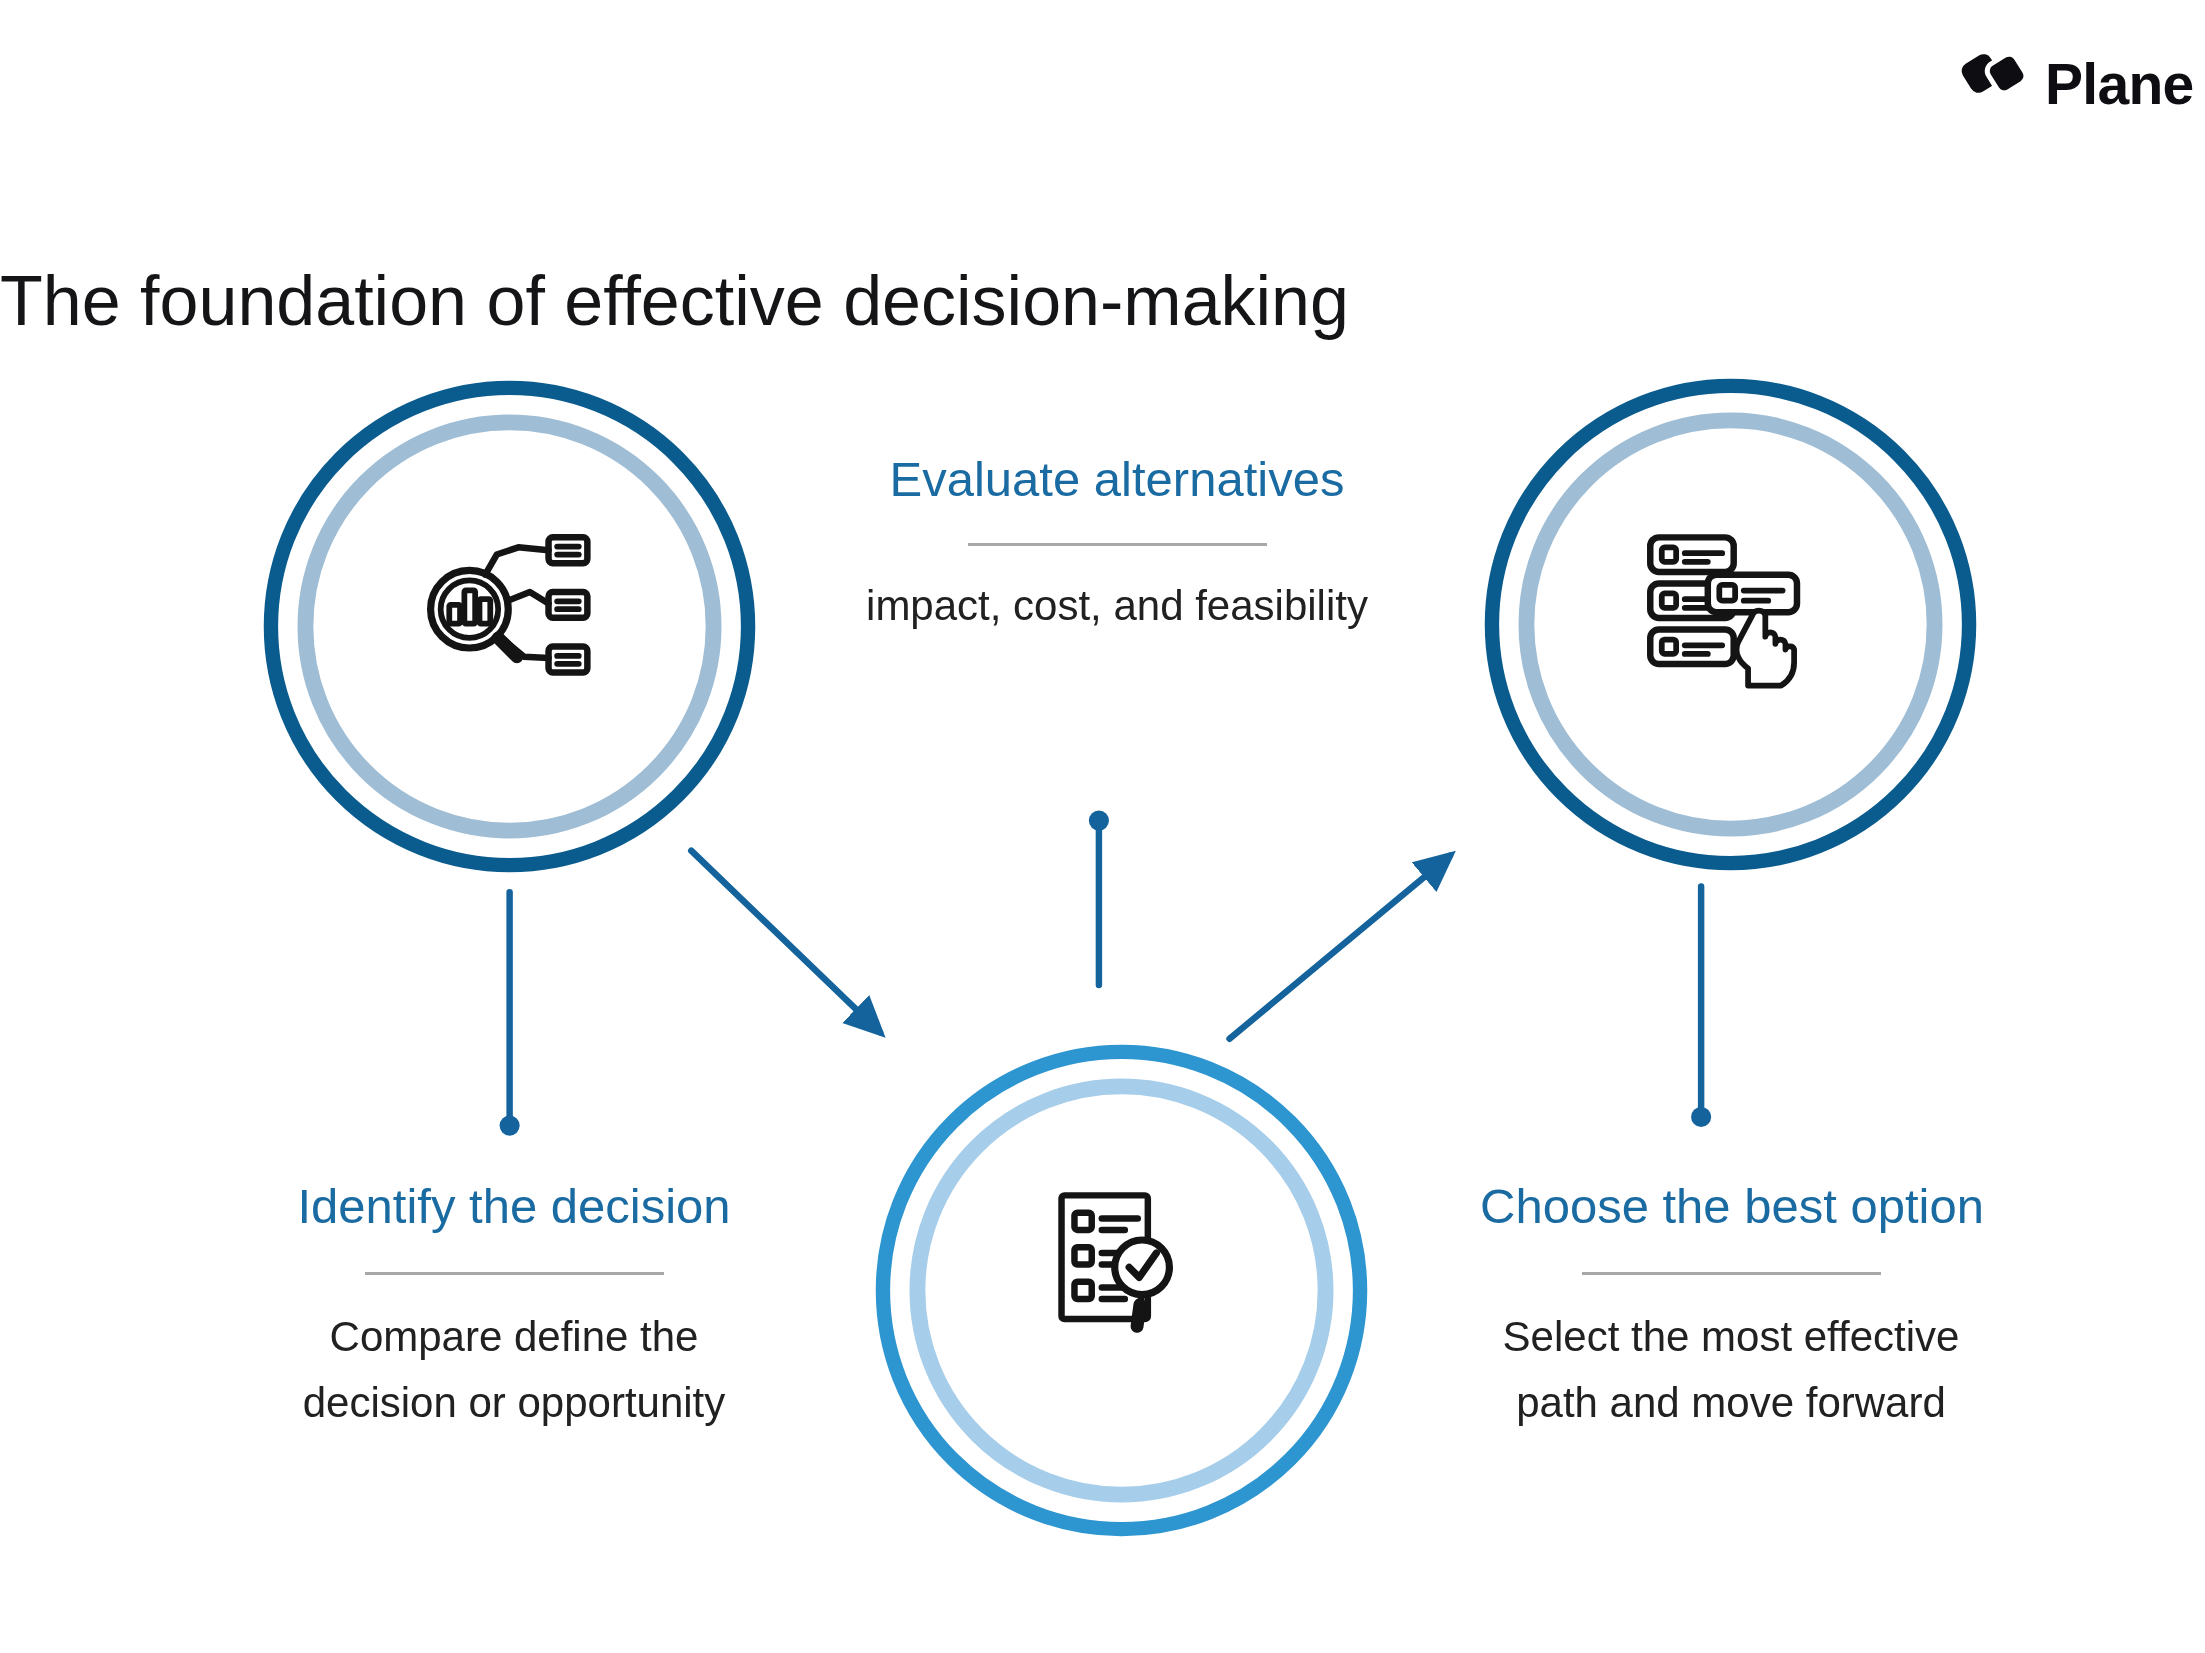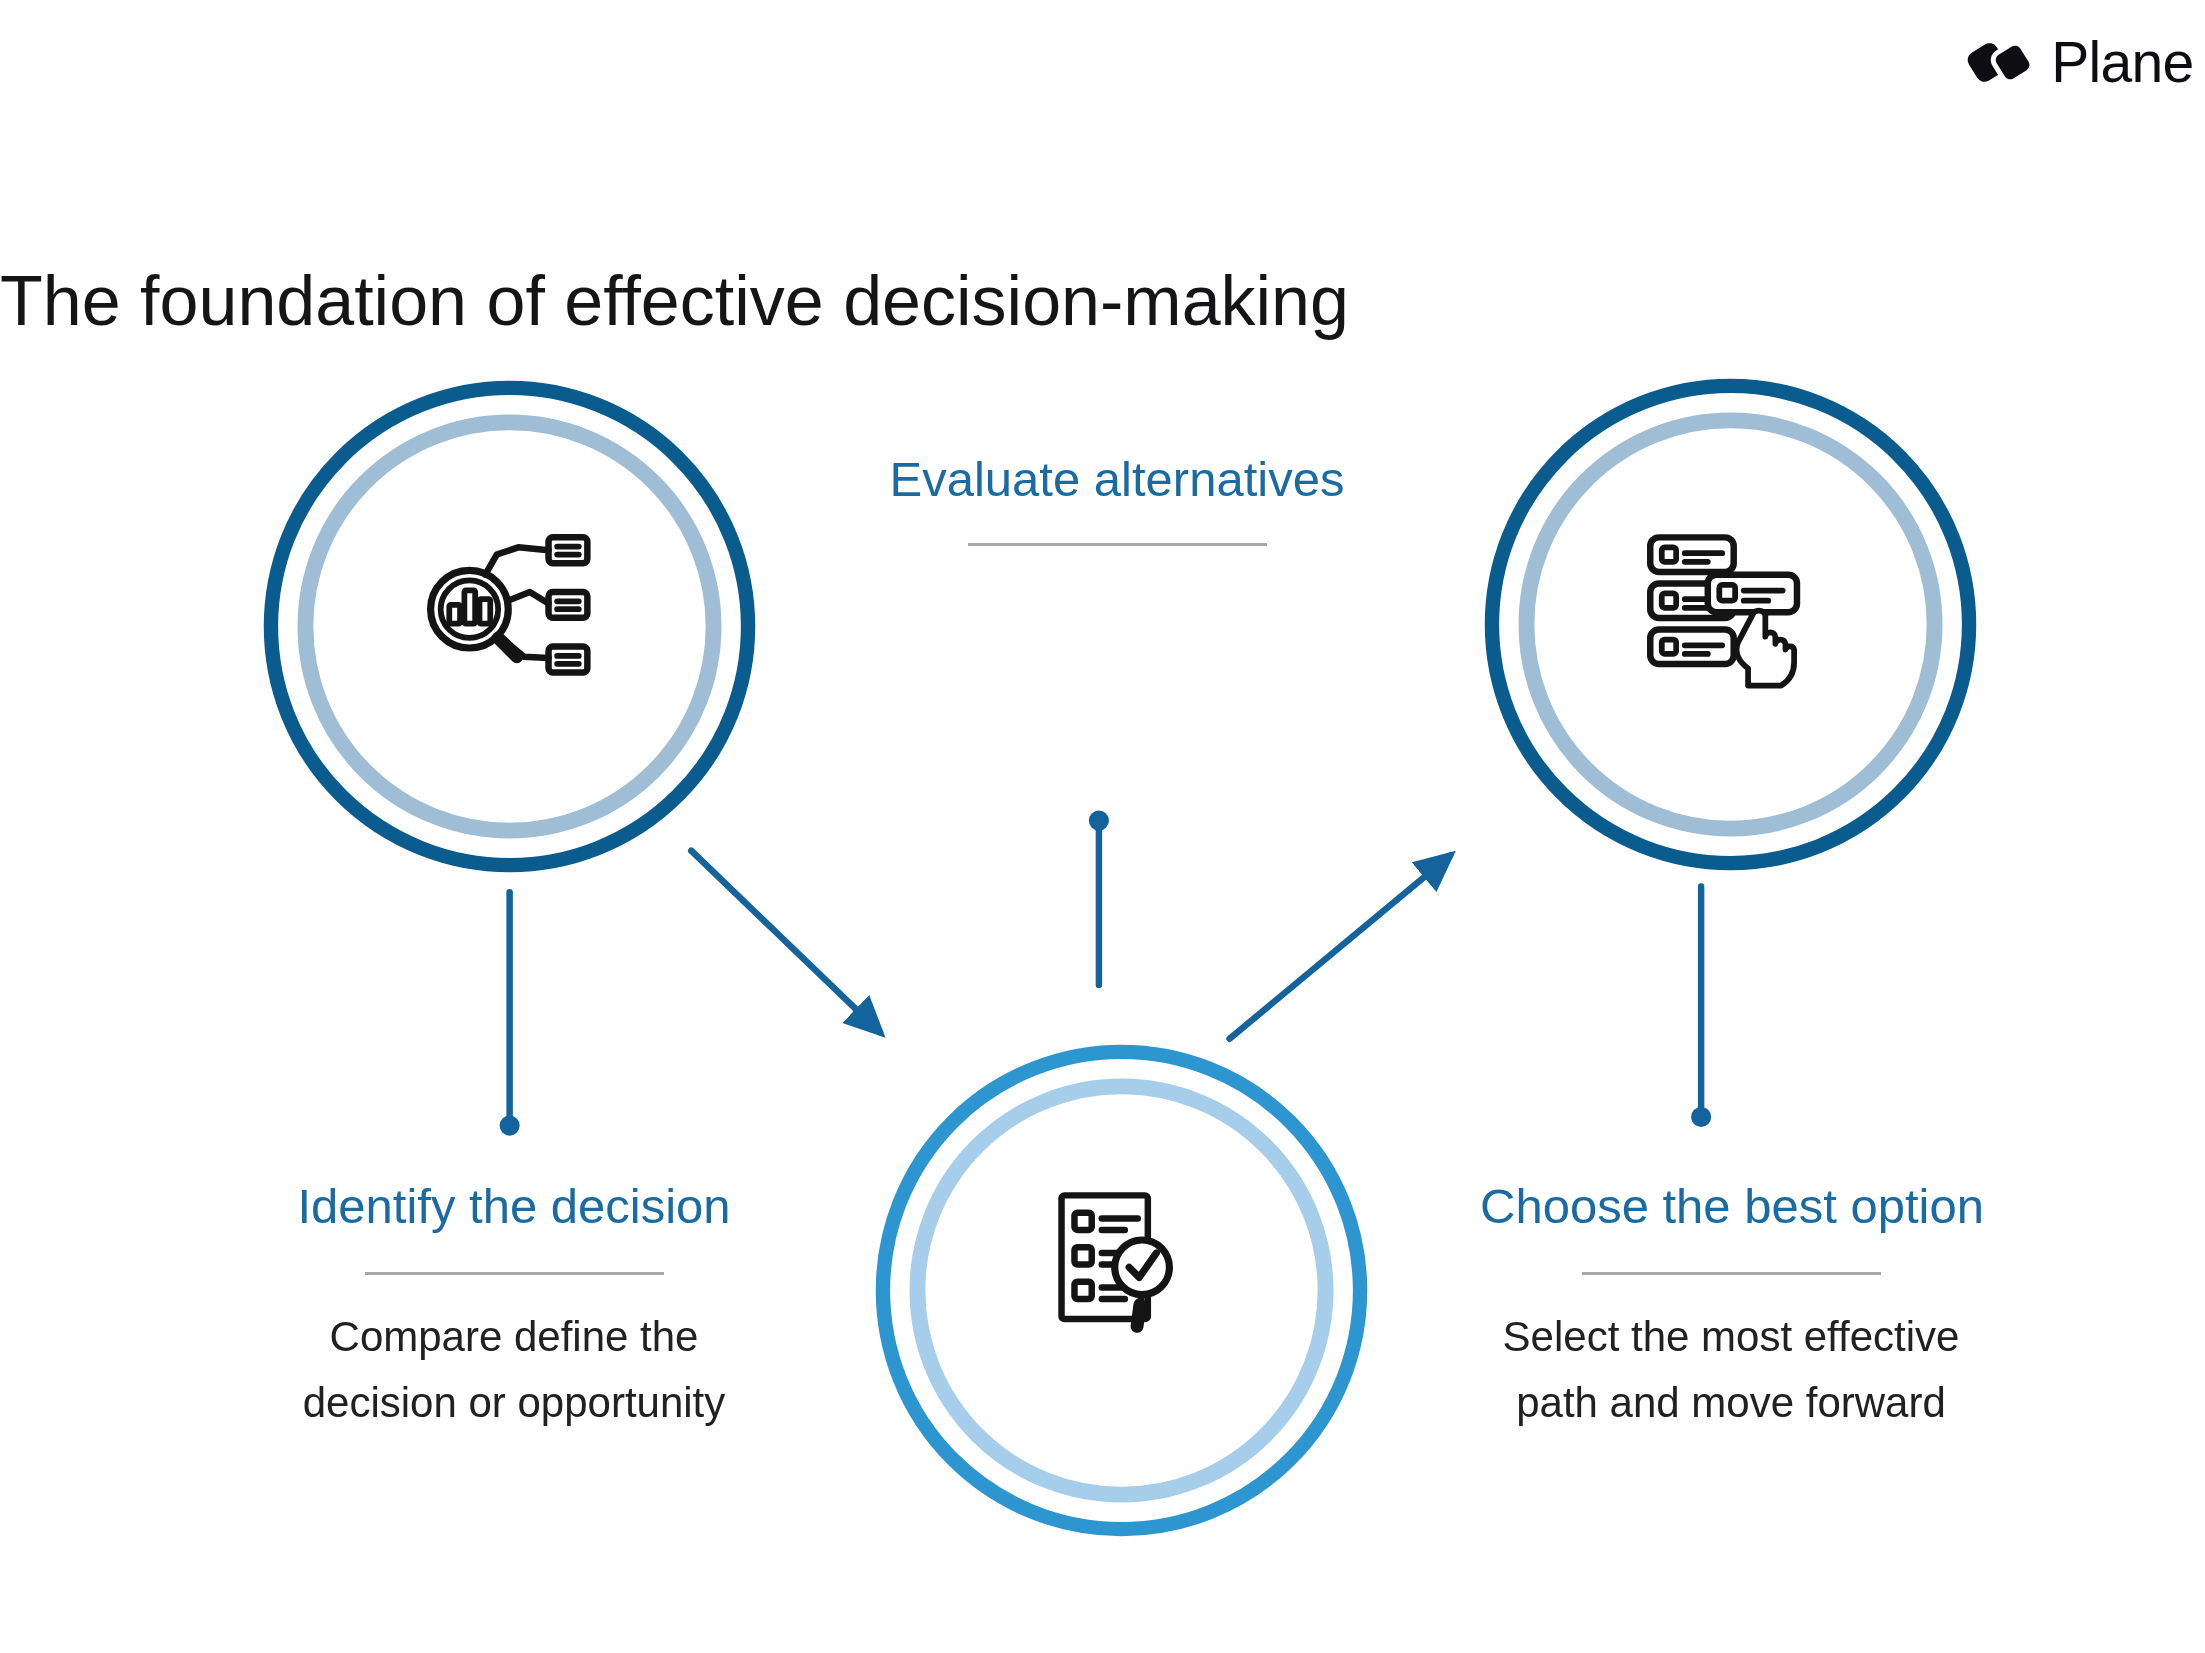--- a/index.html
+++ b/index.html
@@ -18,21 +18,21 @@
   }
   html,body{margin:0;padding:0;}
   body{
     width:2205px;height:1654px;position:relative;overflow:hidden;
     background:var(--background);
     font-family:"Liberation Sans","DejaVu Sans",sans-serif;
   }
   
   .logo{position:absolute;top:29px;right:11.5px;display:flex;align-items:center;gap:13px;}
   .logo svg{display:block;color:var(--logo-color);}
-  .logo-text{font-size:57px;font-weight:400;letter-spacing:-0.7px;color:var(--logo-color);}
+  .logo-text{font-size:57px;font-weight:700;letter-spacing:-0.7px;color:var(--logo-color);margin-top:22px;}
   
   .title{
     position:absolute;top:214px;left:0;width:1851px;text-align:left;
     font-size:70px;font-weight:400;color:var(--title-text);letter-spacing:0;
   }
   
   .rings{position:absolute;width:503px;height:503px;}
   .rings circle{fill:none;}
   .rings .outer{stroke-width:20px;}
   .rings .inner{stroke-width:22px;}
@@ -187,20 +187,21 @@
     <circle class="ink-fill-white" cx="80" cy="60" r="19" stroke-width="5"></circle>
     <path class="ink" d="M71,60 L78,67 L90,50" stroke-width="5"></path>
     <line class="ink" x1="80" y1="79" x2="79" y2="84" stroke-width="4.5"></line>
     <line class="ink" x1="78.5" y1="86" x2="76.5" y2="101" stroke-width="9"></line>
   </g>
 </svg>
 
 <div id="heading-evaluate" class="section-heading">Evaluate alternatives</div>
 <div id="divider-evaluate" class="section-divider"></div>
 <div id="body-evaluate" class="section-body">
+  <div>impact, cost, and feasibility</div>
 </div>
 
 <div id="heading-identify" class="section-heading">Identify the decision</div>
 <div id="divider-identify" class="section-divider"></div>
 <div id="body-identify" class="section-body">
   <div>Compare define the</div>
   <div>decision or opportunity</div>
 </div>
 
 <div id="heading-choose" class="section-heading">Choose the best option</div>

